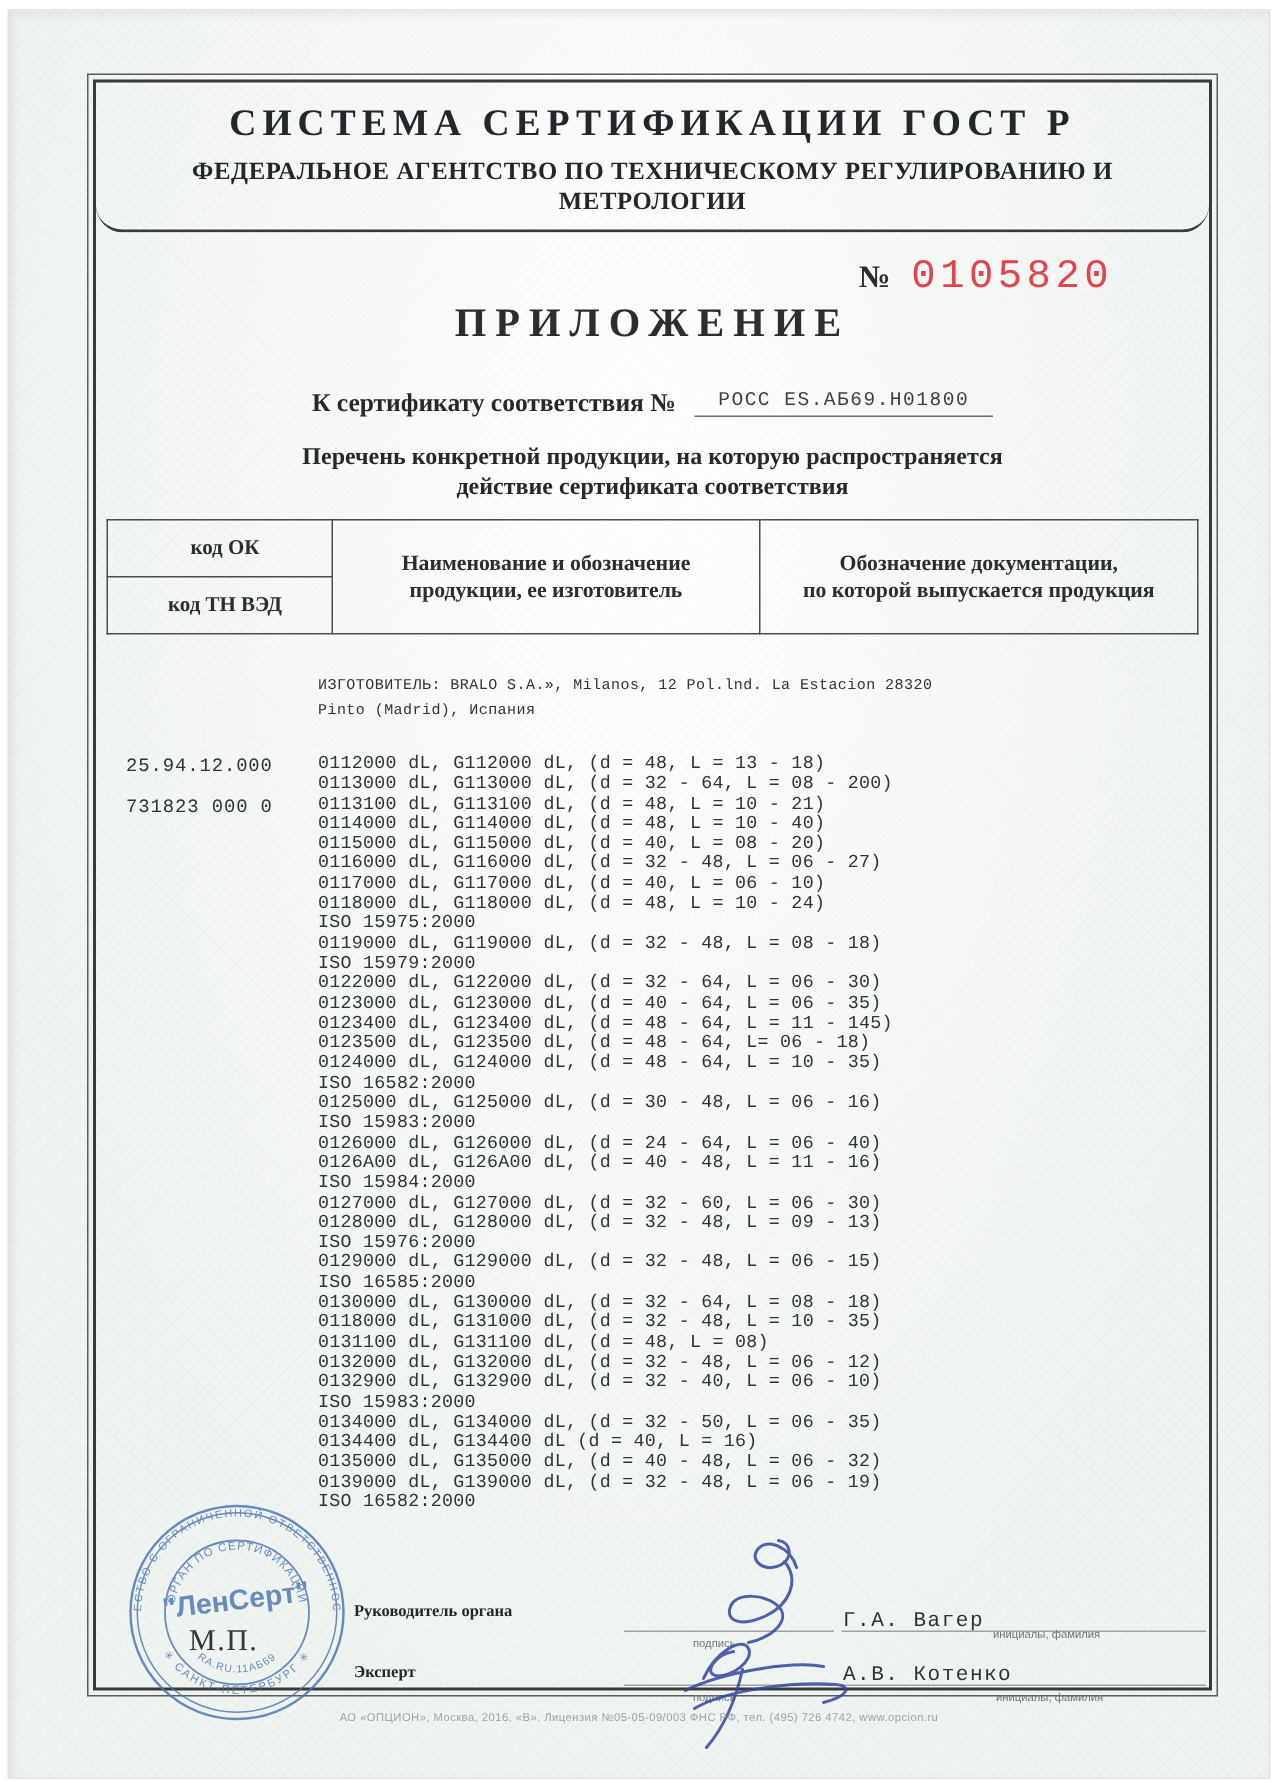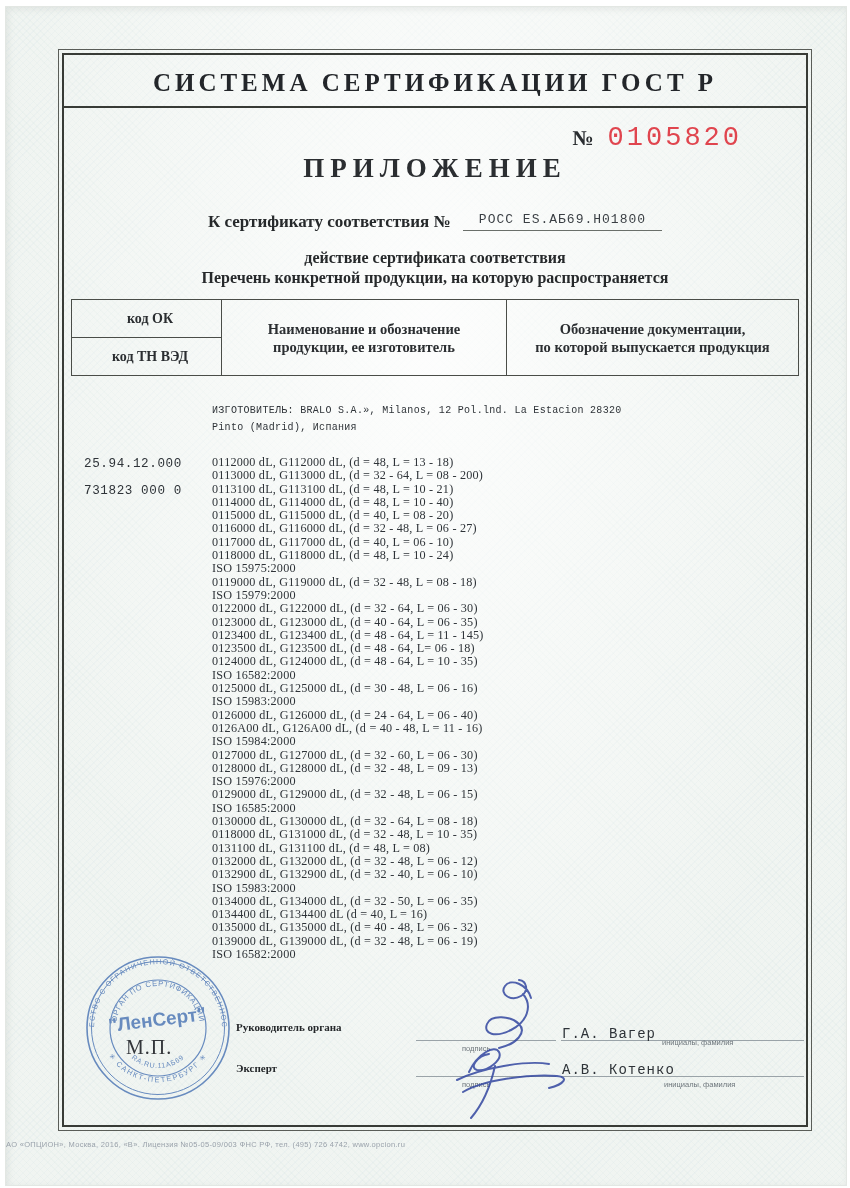--- a/index.html
+++ b/index.html
@@ -23,20 +23,21 @@
     position:absolute;left:52px;top:42px;width:752px;height:1080px;
     border:1px solid #5a5d58;
   }
   .frame-inner{
     position:absolute;left:3px;top:3px;right:3px;bottom:3px;
     border:2px solid #383b36;
   }
   .hdr{
     text-align:center;padding-top:14px;padding-bottom:9px;
     border-bottom:2px solid #383b36;
+    border-radius:18px;
   }
   .hdr-line1{
     font-size:25px;font-weight:bold;letter-spacing:4px;margin:0;
     color:#23262a;
   }
   .hdr-line2{
     font-size:16.5px;font-weight:bold;letter-spacing:0.4px;margin:7px 0 0 0;
     color:#23262a;
   }
   .num-row{ text-align:right;padding-right:64px;margin-top:15px;height:30px; }
@@ -63,71 +64,72 @@
   }
   table.codes-table td{ border:1px solid #4a4d48;text-align:center;line-height:18px; }
   td.code-cell{ text-align:left;padding-left:8px;height:35px;font-size:14px; }
   .content{ position:relative;height:742px;font-family:"Liberation Mono", monospace;color:#2e3338; }
   .manufacturer{
     position:absolute;left:148px;top:26px;font-size:10px;line-height:17px;letter-spacing:0.3px;
   }
   .code-ok{ position:absolute;left:20px;top:81px;font-size:12.6px;letter-spacing:0.6px; }
   .code-tnved{ position:absolute;left:20px;top:108px;font-size:12.6px;letter-spacing:0.6px; }
   .products{ position:absolute;left:148px;top:80px; }
-  .product-line{ font-size:12.2px;line-height:13.3px;white-space:pre;letter-spacing:0.2px;font-family:Liberation Serif, serif; }
+  .product-line{ font-size:12.2px;line-height:13.3px;white-space:pre;letter-spacing:0.2px; }
   .sig-role{ position:absolute;font-size:11px;font-weight:bold;font-family:"Liberation Serif",serif;color:#24272a; }
   .role1{ left:172px;top:645px; }
   .role2{ left:172px;top:686px; }
   .rule{ position:absolute;border-bottom:1px solid #9aa3a8;height:0; }
   .sig-rule1{ left:352px;top:664px;width:140px; }
   .sig-rule2{ left:352px;top:700px;width:140px; }
   .name-rule1{ left:497px;top:664px;width:243px; }
   .name-rule2{ left:497px;top:700px;width:243px; }
   .tiny-label{ position:absolute;font-family:"Liberation Sans",sans-serif;font-size:7.5px;color:#6d757b; }
   .podpis1{ left:398px;top:668px; }
   .podpis2{ left:398px;top:704px; }
   .initials1{ left:598px;top:662px; }
   .initials2{ left:600px;top:704px; }
   .sig-name{ position:absolute;font-size:14px;letter-spacing:1px;color:#2e3338; }
   .name1{ left:498px;top:650px; }
   .name2{ left:498px;top:686px; }
   .mp-mark{ position:absolute;left:62px;top:660px;font-family:"Liberation Serif",serif;font-size:20px;color:#33363a;letter-spacing:1px; }
   .stamp{ position:absolute;left:18px;top:576px;opacity:0.82; }
   .ink{ position:absolute;left:335px;top:600px; }
   .footer{
-    position:absolute;left:0;top:1133px;width:100%;text-align:left;
+    position:absolute;left:0;top:1133px;width:100%;text-align:center;
     font-family:"Liberation Sans",sans-serif;font-size:7.5px;color:#9aa2ab;letter-spacing:0.3px;
   }
 </style>
 </head>
 <body>
 
 <div class="paper">
   <div class="frame-outer">
     <div class="frame-inner">
 
       <div class="hdr">
         <div class="hdr-line1">СИСТЕМА СЕРТИФИКАЦИИ ГОСТ Р</div>
+        <div class="hdr-line2">ФЕДЕРАЛЬНОЕ АГЕНТСТВО ПО ТЕХНИЧЕСКОМУ РЕГУЛИРОВАНИЮ И МЕТРОЛОГИИ</div>
       </div>
 
       <div class="num-row">
         <span class="num-prefix">№</span>
         <span class="num-value">0105820</span>
       </div>
 
       <div class="doc-title">ПРИЛОЖЕНИЕ</div>
 
       <div class="cert-row">
         <span>К сертификату соответствия №</span>
         <span class="cert-value">РОСС ES.АБ69.Н01800</span>
       </div>
 
       <div class="subtitle">
+        <div>Перечень конкретной продукции,  на которую распространяется</div>
         <div>действие сертификата соответствия</div>
-        <div>Перечень конкретной продукции,  на которую распространяется</div>
       </div>
 
       <table class="codes-table">
         <tbody>
             <tr>
           <td class="code-cell" style="width:140px;">код ОК</td>
           <td rowspan="2" style="width:282px;">
             <div>Наименование и обозначение</div>
             <div>продукции, ее изготовитель</div>
           </td>

